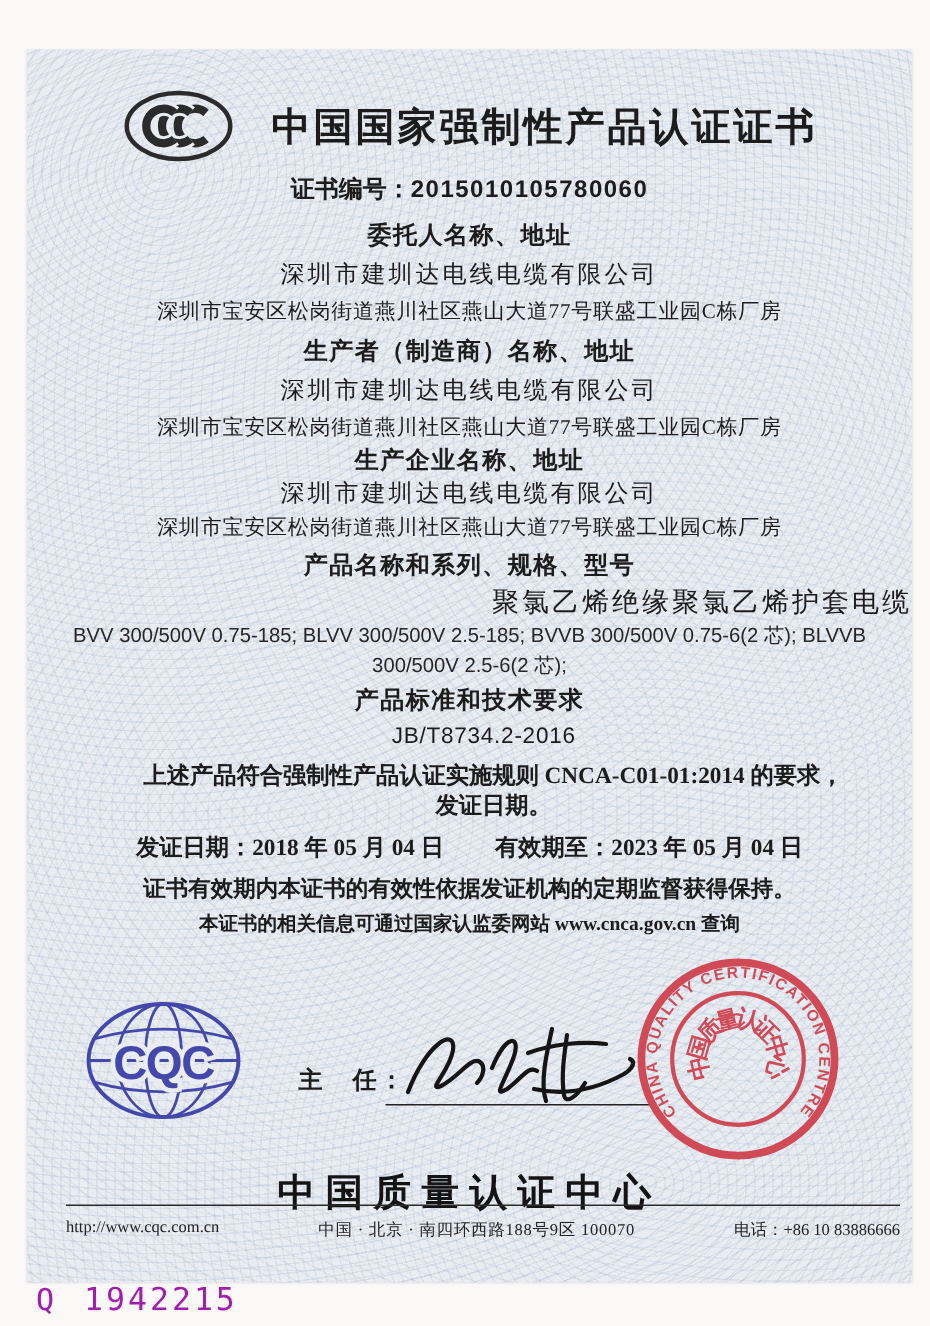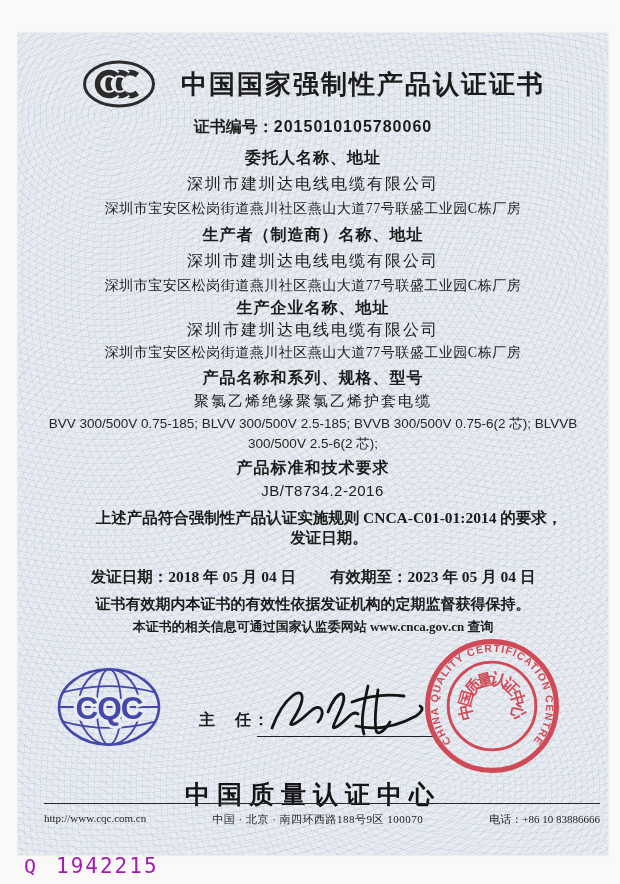--- a/index.html
+++ b/index.html
@@ -21,21 +21,21 @@
   }
   .content{text-align:center;}
   .line{line-height:20px;font-size:16px;}
   .header-row{display:flex;align-items:center;justify-content:center;gap:24px;height:50px;margin-top:26px;}
   .title{font-size:26px;font-weight:700;letter-spacing:2px;white-space:nowrap;}
   .cert-line{font-weight:700;font-size:16px;}
   .cert-line .num{font-family:"Liberation Sans",sans-serif;font-size:16px;letter-spacing:1px;}
   .sec-head{font-weight:700;letter-spacing:1px;}
   .company{letter-spacing:2px;}
   .addr{font-size:14px;line-height:18px;letter-spacing:.5px;}
-  .product-name{font-size:15px;letter-spacing:2px;}
+  .product-name{font-size:18px;letter-spacing:2px;text-align:right;}
   .model{font-size:13.5px;line-height:17px;font-family:"Liberation Sans",sans-serif;color:#262626;}
   .standard{font-size:15px;font-family:"Liberation Sans",sans-serif;letter-spacing:.5px;}
   .statement{font-weight:700;font-size:15.5px;padding-left:32px;}
   .dates{font-weight:700;font-size:15.5px;white-space:nowrap;}
   .dates .gap{display:inline-block;width:34px;}
   .note{font-weight:700;font-size:15px;}
   .note-small{font-weight:700;font-size:13px;line-height:18px;}
   .ccc-logo{flex:0 0 auto;}
 
   .globe{position:absolute;left:38px;top:633px;}
@@ -94,21 +94,21 @@
     <div class="line product-name" style="margin-top:3px;">聚氯乙烯绝缘聚氯乙烯护套电缆</div>
     <div class="line model" style="margin-top:4px;">BVV 300/500V 0.75-185; BLVV 300/500V 2.5-185; BVVB 300/500V 0.75-6(2 芯); BLVVB</div>
     <div class="line model" style="margin-top:3px;">300/500V 2.5-6(2 芯);</div>
 
     <div class="line sec-head" style="margin-top:6px;">产品标准和技术要求</div>
     <div class="line standard" style="margin-top:3px;padding-left:19px;">JB/T8734.2-2016</div>
 
     <div class="line statement" style="margin-top:7px;">上述产品符合强制性产品认证实施规则 CNCA-C01-01:2014 的要求，</div>
     <div class="line statement" style="margin-top:0;">发证日期。</div>
 
-    <div class="line dates" style="margin-top:19px;">
+    <div class="line dates" style="margin-top:8px;">
       <span>发证日期：2018 年 05 月 04 日</span><span class="gap"></span><span>有效期至：2023 年 05 月 04 日</span>
     </div>
 
     <div class="line note" style="margin-top:7px;">证书有效期内本证书的有效性依据发证机构的定期监督获得保持。</div>
     <div class="line note-small" style="margin-top:4px;">本证书的相关信息可通过国家认监委网站 www.cnca.gov.cn 查询</div>
   </div>
 
   <svg class="globe" width="106" height="82" viewBox="0 0 104 80">
     <ellipse cx="52" cy="40" rx="49" ry="37" fill="none" stroke="#4448ab" stroke-width="2.6"></ellipse>
     <ellipse cx="52" cy="40" rx="30" ry="37" fill="none" stroke="#4448ab" stroke-width="1.8"></ellipse>

